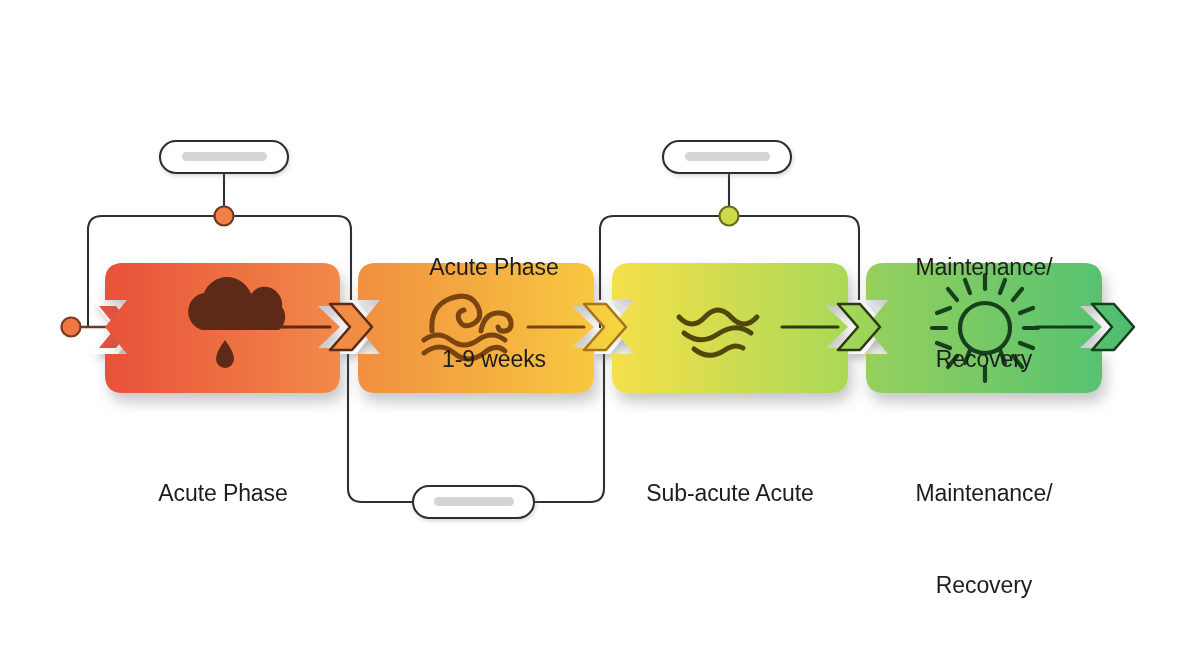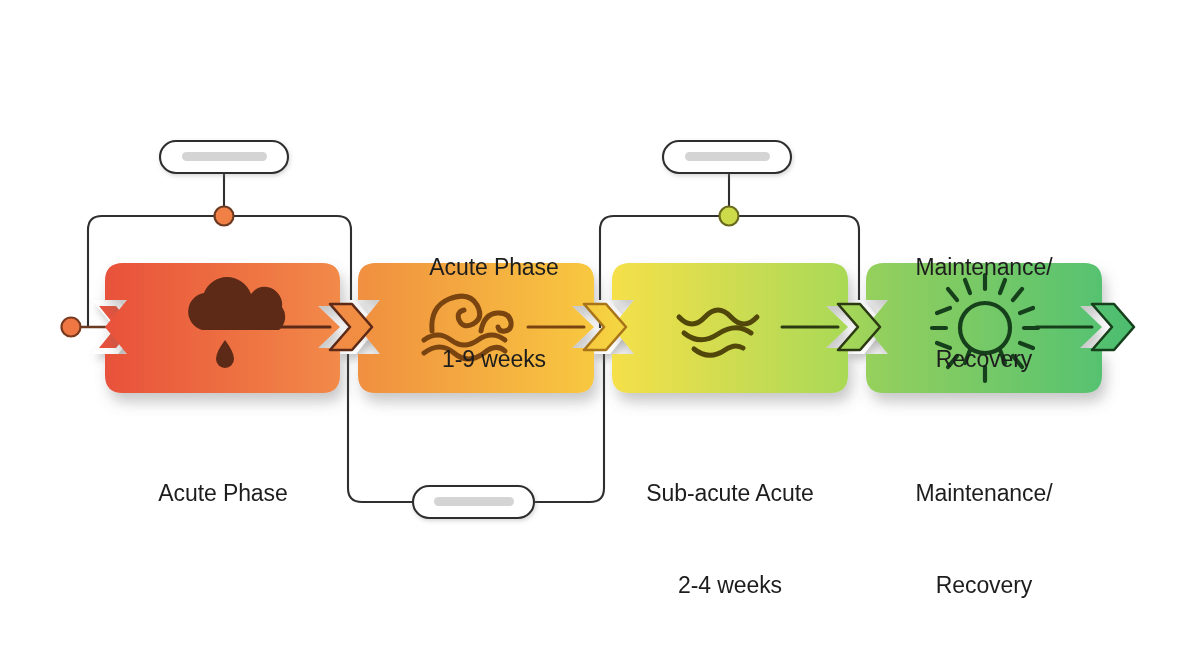--- a/index.html
+++ b/index.html
@@ -258,21 +258,20 @@
     <div>Acute Phase</div>
   </div>
 
   <div class="label" style="left:376px; top:191px; width:236px;">
     <div>Acute Phase</div>
     <div>1-9 weeks</div>
   </div>
 
   <div class="label" style="left:612px; top:417px; width:236px;">
     <div>Sub-acute Acute</div>
-    <div>2-4 weeks</div>
   </div>
 
   <div class="label" style="left:866px; top:191px; width:236px;">
     <div>Maintenance/</div>
     <div>Recovery</div>
   </div>
 
   <div class="label" style="left:866px; top:417px; width:236px;">
     <div>Maintenance/</div>
     <div>Recovery</div>

